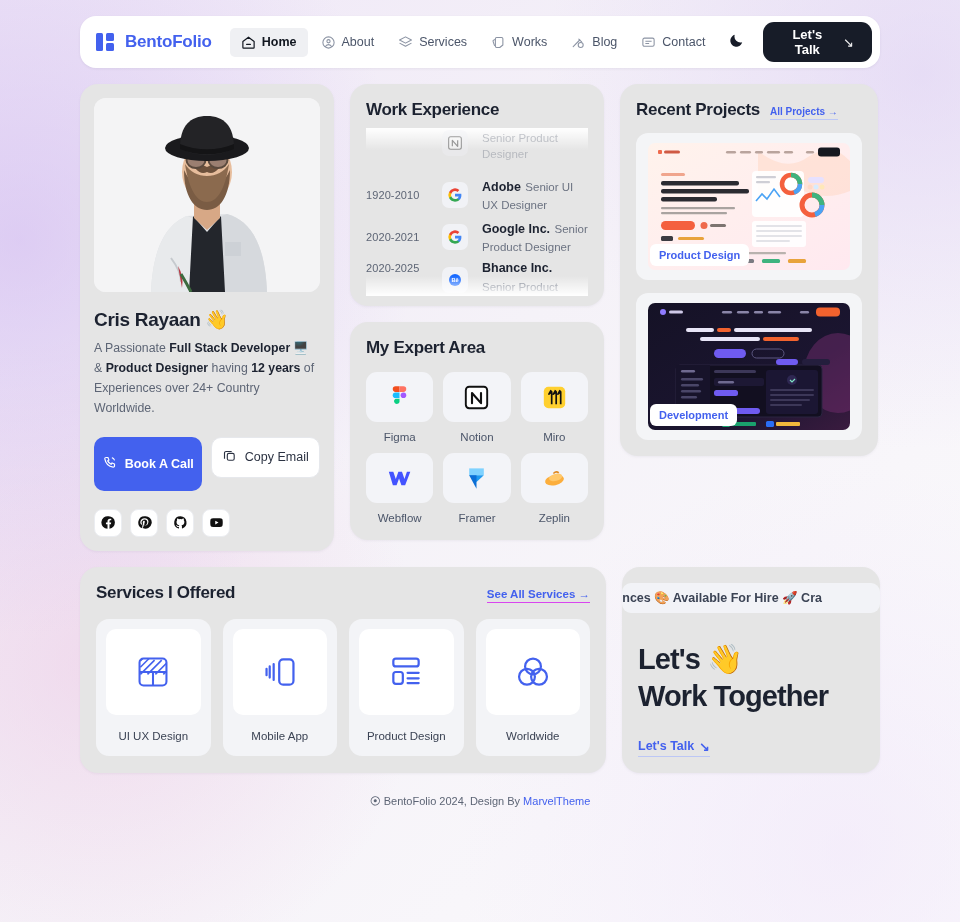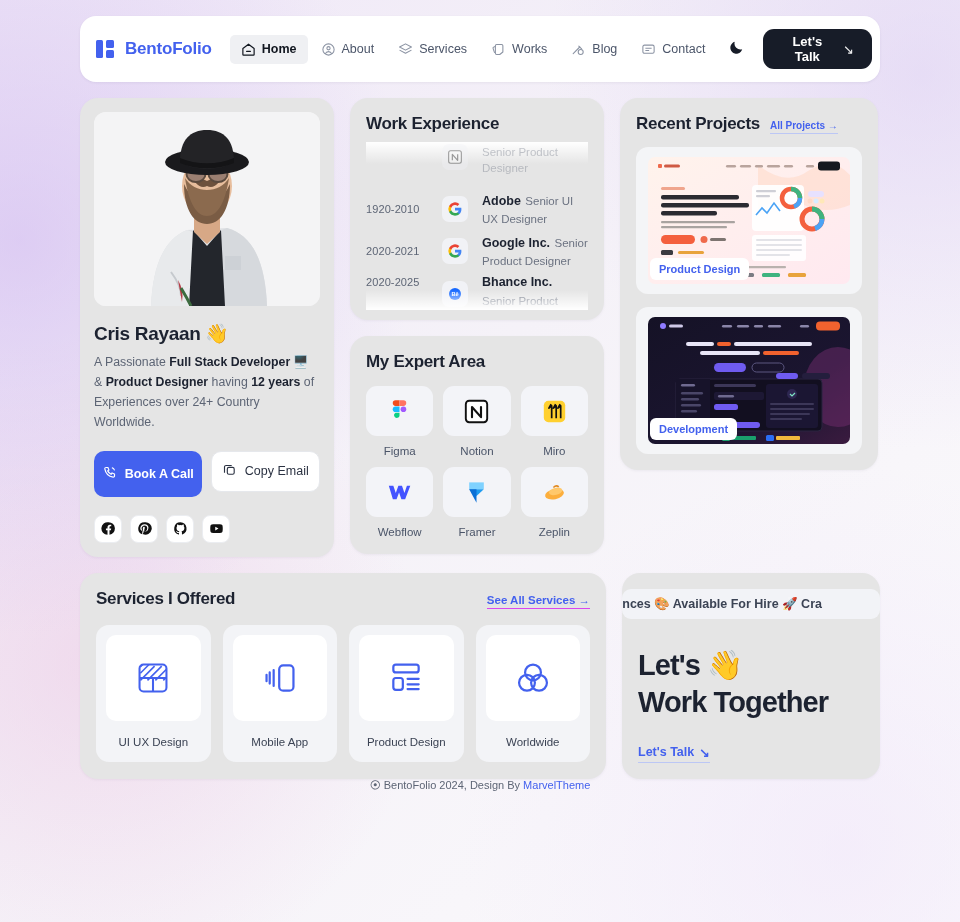--- a/index.html
+++ b/index.html
@@ -16,21 +16,21 @@
       radial-gradient(circle at 88% 92%, rgba(240,230,250,0.6) 0%, rgba(240,230,250,0) 32%),
       linear-gradient(135deg, #efe7f7 0%, #f5f2f8 45%, #fbfafc 100%);
     color: #1c2230;
   }
   .page { width: 960px; height: 922px; position: relative; }
   .wrap { width: 800px; margin: 0 auto; padding-top: 16px; }
 
   
   .navbar {
     background: #fff; border-radius: 16px;
-    height: 66px; display: flex; align-items: center;
+    height: 52px; display: flex; align-items: center;
     padding: 0 8px 0 16px; gap: 6px;
     box-shadow: 0 1px 3px rgba(20,20,50,0.06);
   }
   .brand { display: flex; align-items: center; gap: 9px; margin-right: 12px; }
   .brand-mark { width: 20px; height: 20px; position: relative; }
   .brand-mark i { position: absolute; background: #4361ee; border-radius: 1.5px; display:block; }
   .bm1 { left: 0; top: 1px; width: 7px; height: 18px; }
   .bm2 { left: 10px; top: 1px; width: 8px; height: 7.5px; }
   .bm3 { left: 10px; top: 11px; width: 8px; height: 8px; }
   .brand-name { font-size: 17px; font-weight: 700; color: #4361ee; letter-spacing: -0.2px; }
@@ -74,21 +74,21 @@
     background: #f3f3f4; position: relative;
   }
   .photo svg { width: 100%; height: 100%; display: block; }
   .pname { font-size: 19px; font-weight: 700; margin-top: 16px; letter-spacing: -0.3px; }
   .pbio {
     font-size: 12.3px; line-height: 1.62; color: #5d6575; margin-top: 8px;
   }
   .pbio b { color: #1c2230; font-weight: 700; }
   .btn-row { display: flex; gap: 9px; margin-top: 18px; }
   .btn-primary {
-    background: #4361ee; color: #fff; border-radius: 10px; height: 46px;
+    background: #4361ee; color: #fff; border-radius: 10px; height: 54px;
     display: flex; align-items: center; justify-content: center; gap: 8px;
     font-size: 12.5px; font-weight: 700; flex: 1; cursor: pointer; border: none;
   }
   .btn-ghost {
     background: #fff; color: #2b3242; border: 1px solid #e6e8ec; border-radius: 10px;
     height: 41px; display: flex; align-items: center; justify-content: center; gap: 8px;
     font-size: 12.5px; font-weight: 500; flex: 1; cursor: pointer;
   }
   .socials { display: flex; gap: 8px; margin-top: 18px; }
   .soc {
@@ -186,21 +186,21 @@
   .lw-h {
     font-size: 29px; font-weight: 700; letter-spacing: -0.9px;
     line-height: 1.28; margin-top: 28px;
   }
   .lw-link {
     display: inline-flex; align-items: center; gap: 5px; margin-top: 24px;
     font-size: 12.5px; font-weight: 600; color: #4361ee; cursor: pointer;
     border-bottom: 1px solid #bcc7f5; padding-bottom: 2px;
   }
 
-  .footer { text-align: center; font-size: 11px; color: #5d6575; }
+  .footer { text-align: center; font-size: 11px; color: #5d6575; margin-top: 22px; }
   .footer a { color: #4361ee; text-decoration: none; cursor: pointer; }
   .emo { font-size: 1em; }
 </style>
 </head>
 <body>
 
 <div class="page">
 <div class="wrap">
 
   <div class="navbar">

